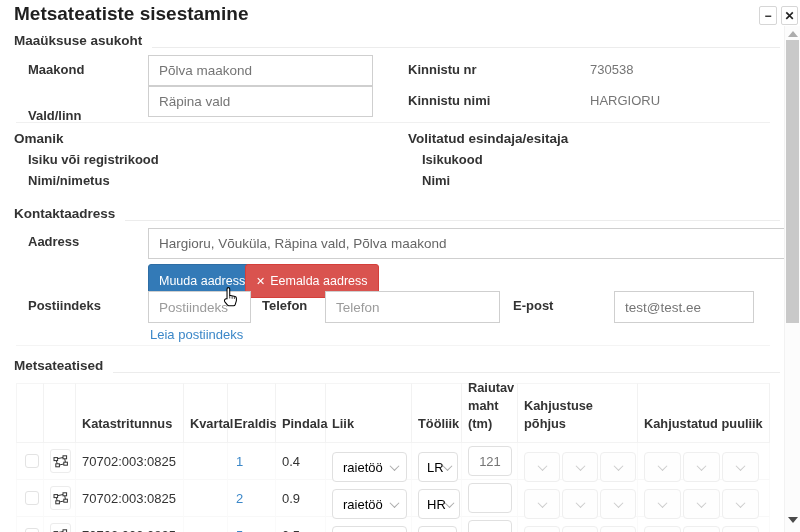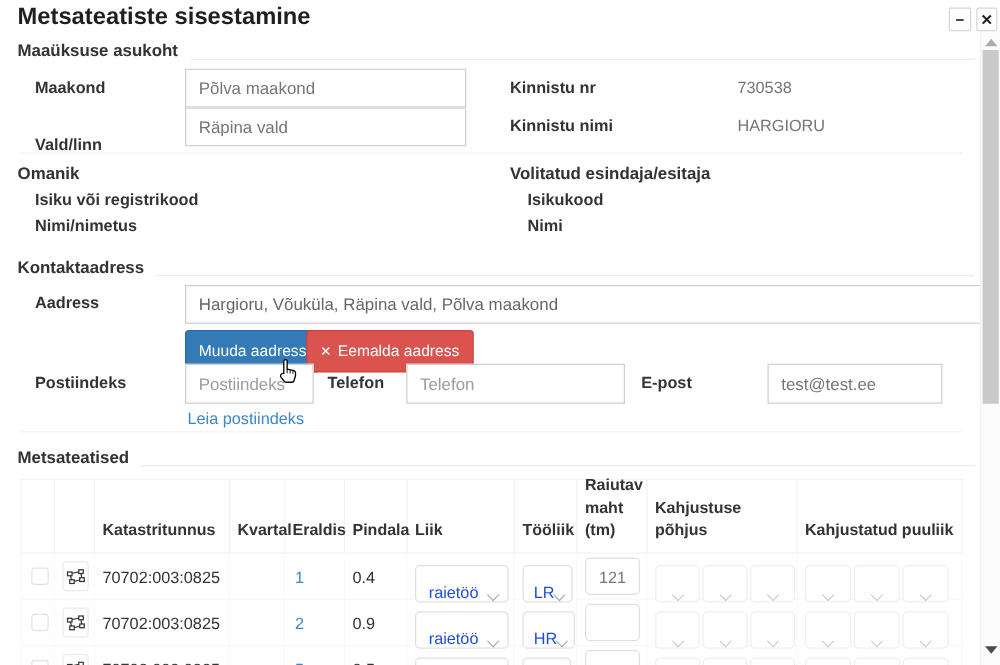--- a/index.html
+++ b/index.html
@@ -35,22 +35,22 @@
   .th:first-child { border-left:1px solid #f5f5f5; }
   .td { height:37px; display:flex; align-items:center; padding:0 4px 0 6px;
     font-size:13px; color:#333; border-right:1px solid #fafafa;
     border-bottom:1px solid #f8f8f8; }
   .td:nth-child(11n+1) { border-left:1px solid #fafafa; }
   .cb { width:14px; height:14px; border:1px solid #e3e3e3; border-radius:3px;
     background:#fff; margin-left:2px; cursor:pointer; }
   .mapbtn { width:27px; height:24px; border:1px solid #ececec; border-radius:3px;
     background:#fff; display:flex; align-items:center; justify-content:center; cursor:pointer; }
   .sel { background:#fff; border:1px solid #e0e0e0; border-radius:4px; height:30px;
-    display:flex; align-items:flex-end; justify-content:space-between;
-    padding:0 8px 0 10px; color:#1d4ed8; font-size:13px; cursor:pointer; white-space:nowrap;margin-top:12px; }
+    display:flex; align-items:center; justify-content:space-between;
+    padding:0 8px 0 10px; color:#000000; font-size:13px; cursor:pointer; white-space:nowrap;margin-top:12px; }
   .chev { width:7px; height:7px; border-right:1.6px solid #aaa; border-bottom:1.6px solid #aaa;
     transform:rotate(45deg) translate(-1px,-1px); flex:none; }
   .sel.dis { border-color:#efefef; background:#fefefe; justify-content:center; padding:0; }
   .sel.dis .chev { border-color:#ccc; }
   .maht { width:44px; height:30px; border:1px solid #e0e0e0; border-radius:4px;
     text-align:center; font-size:13px; color:#757575; outline:none;
     font-family:"Liberation Sans", sans-serif; }
   .dgroup { display:flex; gap:2px; }
   .erl { color:#3b87c8; text-decoration:none; cursor:pointer; padding-left:2px; }
   

